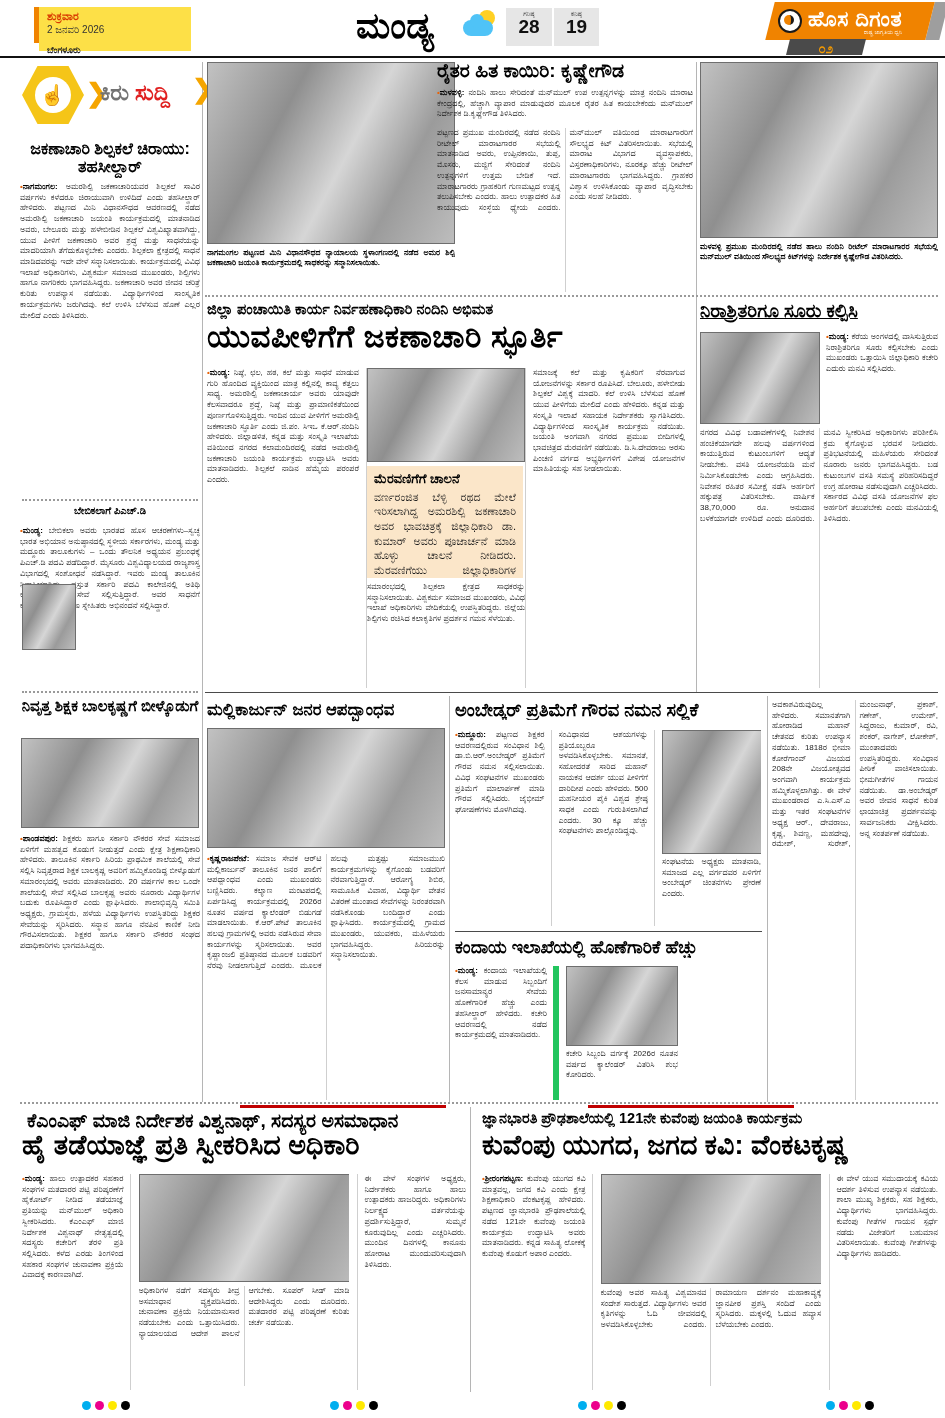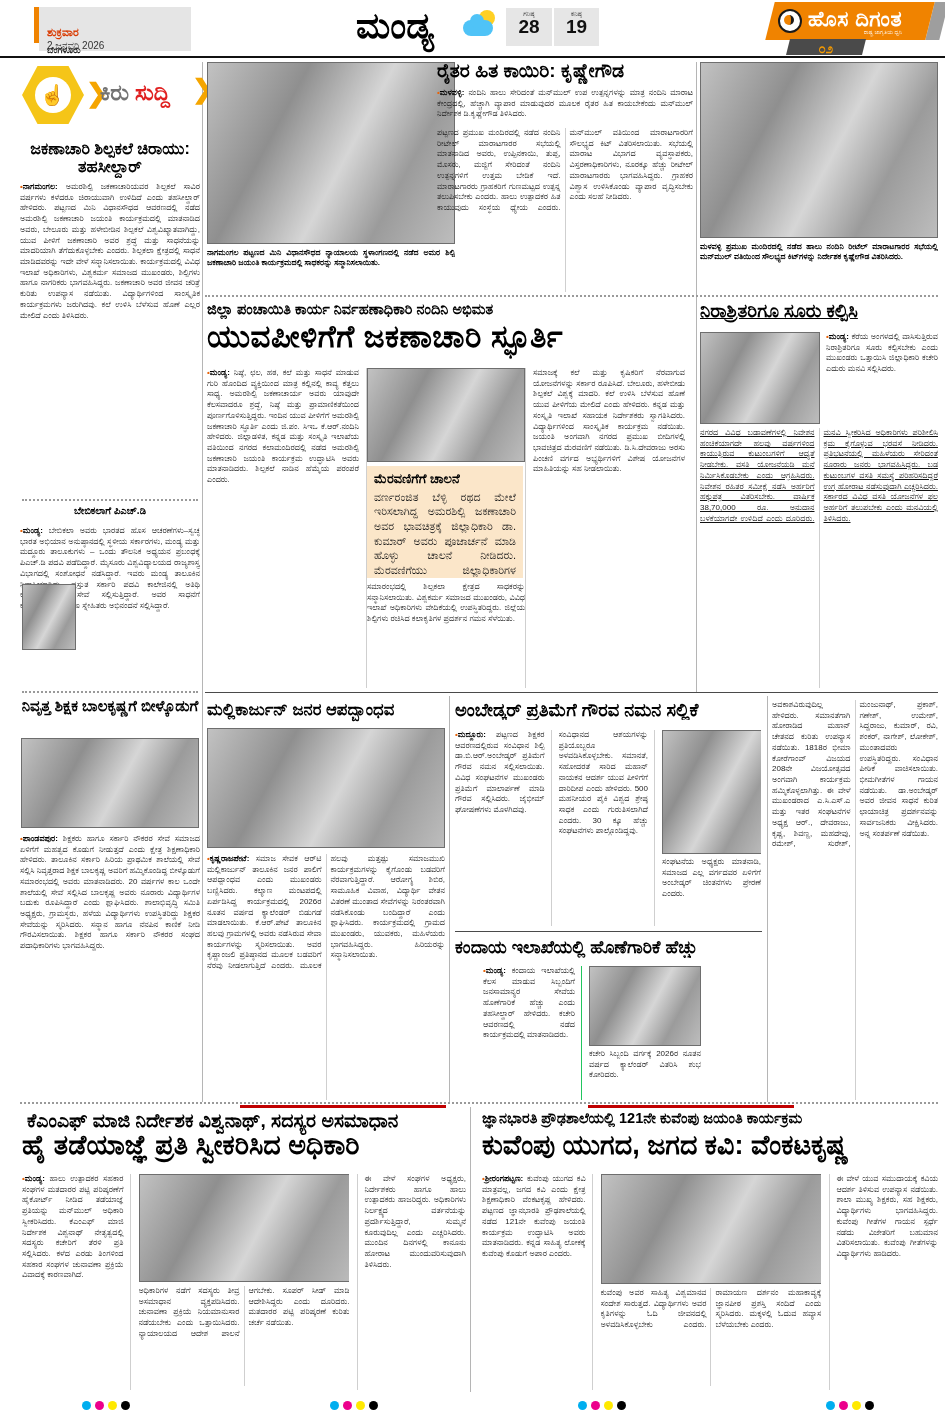--- a/index.html
+++ b/index.html
@@ -28,21 +28,21 @@
   .ctr{text-align:center;}
   .dotset{display:flex;gap:4px;}
   .cdot{width:9px;height:9px;border-radius:50%;}
 </style>
 </head>
 <body>
 
 <div id="page">
 
   <div class="abs" style="left:34px;top:7px;width:5px;height:36px;background:#f08300;"></div>
-  <div class="abs" style="left:39px;top:7px;width:152px;height:44px;background:#e5e5e5;padding:19px 8px;">
+  <div class="abs" style="left:39px;top:7px;width:152px;height:44px;background:#fde047;padding:3px 8px;">
     <div style="font-size:11px;font-weight:bold;color:#d93a00;">ಶುಕ್ರವಾರ</div>
     <div style="font-size:10px;color:#333;margin-top:1px;">2 ಜನವರಿ 2026</div>
   </div>
   <div class="abs" style="left:47px;top:45px;font-size:9px;font-weight:bold;color:#222;">ಬೆಂಗಳೂರು</div>
 
   <div class="abs hd" style="left:330px;top:6px;width:130px;font-size:36px;text-align:center;">ಮಂಡ್ಯ</div>
 
   <div class="abs" style="left:463px;top:10px;width:40px;height:34px;">
     <div class="abs" style="left:16px;top:0;width:16px;height:16px;border-radius:50%;background:#ffd023;"></div>
     <div class="abs" style="left:0;top:10px;width:30px;height:16px;border-radius:9px;background:#4fc3f7;"></div>
@@ -154,21 +154,21 @@
   </div>
 
   <div class="abs hd" style="left:700px;top:301px;width:238px;font-size:18.5px;text-decoration:underline;">ನಿರಾಶ್ರಿತರಿಗೂ ಸೂರು ಕಲ್ಪಿಸಿ</div>
   <div class="abs flexrow" style="left:700px;top:332px;width:238px;height:92px;gap:6px;">
     <div class="ph" style="width:118px;height:90px;flex:none;"></div>
     <div class="fcol bd">
       <span class="dl">ಮಂಡ್ಯ:</span>
       <span>ಕೆರೆಯ ಅಂಗಳದಲ್ಲಿ ವಾಸಿಸುತ್ತಿರುವ ನಿರಾಶ್ರಿತರಿಗೂ ಸೂರು ಕಲ್ಪಿಸಬೇಕು ಎಂದು ಮುಖಂಡರು ಒತ್ತಾಯಿಸಿ ಜಿಲ್ಲಾಧಿಕಾರಿ ಕಚೇರಿ ಎದುರು ಮನವಿ ಸಲ್ಲಿಸಿದರು.</span>
     </div>
   </div>
-  <div class="abs" style="left:700px;top:428px;width:238px;height:260px;text-decoration:underline;">
+  <div class="abs" style="left:700px;top:428px;width:238px;height:260px;">
     <div class="cols2 bd">ನಗರದ ವಿವಿಧ ಬಡಾವಣೆಗಳಲ್ಲಿ ನಿವೇಶನ ಹಂಚಿಕೆಯಾಗದೇ ಹಲವು ವರ್ಷಗಳಿಂದ ಕಾಯುತ್ತಿರುವ ಕುಟುಂಬಗಳಿಗೆ ಆದ್ಯತೆ ನೀಡಬೇಕು. ವಸತಿ ಯೋಜನೆಯಡಿ ಮನೆ ನಿರ್ಮಿಸಿಕೊಡಬೇಕು ಎಂದು ಆಗ್ರಹಿಸಿದರು. ನಿವೇಶನ ರಹಿತರ ಸಮೀಕ್ಷೆ ನಡೆಸಿ ಅರ್ಹರಿಗೆ ಹಕ್ಕುಪತ್ರ ವಿತರಿಸಬೇಕು. ವಾರ್ಷಿಕ 38,70,000 ರೂ. ಅನುದಾನ ಬಳಕೆಯಾಗದೇ ಉಳಿದಿದೆ ಎಂದು ದೂರಿದರು. ಮನವಿ ಸ್ವೀಕರಿಸಿದ ಅಧಿಕಾರಿಗಳು ಪರಿಶೀಲಿಸಿ ಕ್ರಮ ಕೈಗೊಳ್ಳುವ ಭರವಸೆ ನೀಡಿದರು. ಪ್ರತಿಭಟನೆಯಲ್ಲಿ ಮಹಿಳೆಯರು ಸೇರಿದಂತೆ ನೂರಾರು ಜನರು ಭಾಗವಹಿಸಿದ್ದರು. ಬಡ ಕುಟುಂಬಗಳ ವಸತಿ ಸಮಸ್ಯೆ ಪರಿಹರಿಸದಿದ್ದರೆ ಉಗ್ರ ಹೋರಾಟ ನಡೆಸುವುದಾಗಿ ಎಚ್ಚರಿಸಿದರು. ಸರ್ಕಾರದ ವಿವಿಧ ವಸತಿ ಯೋಜನೆಗಳ ಫಲ ಅರ್ಹರಿಗೆ ತಲುಪಬೇಕು ಎಂದು ಮನವಿಯಲ್ಲಿ ತಿಳಿಸಿದರು.</div>
   </div>
 
   <div class="abs hd" style="left:207px;top:700px;width:238px;font-size:16.5px;">ಮಲ್ಲಿಕಾರ್ಜುನ್ ಜನರ ಆಪದ್ಬಾಂಧವ</div>
   <div class="abs ph" style="left:207px;top:728px;width:238px;height:120px;"></div>
   <div class="abs" style="left:207px;top:854px;width:238px;height:246px;">
     <div class="cols2 bd">
       <span class="dl">ಕೃಷ್ಣರಾಜಪೇಟೆ:</span>
       <span>ಸಮಾಜ ಸೇವಕ ಆರ್‌ಟಿ ಮಲ್ಲಿಕಾರ್ಜುನ್ ತಾಲೂಕಿನ ಜನರ ಪಾಲಿಗೆ ಆಪದ್ಬಾಂಧವ ಎಂದು ಮುಖಂಡರು ಬಣ್ಣಿಸಿದರು. ಕಲ್ಯಾಣ ಮಂಟಪದಲ್ಲಿ ಏರ್ಪಡಿಸಿದ್ದ ಕಾರ್ಯಕ್ರಮದಲ್ಲಿ 2026ರ ನೂತನ ವರ್ಷದ ಕ್ಯಾಲೆಂಡರ್ ಬಿಡುಗಡೆ ಮಾಡಲಾಯಿತು. ಕೆ.ಆರ್.ಪೇಟೆ ತಾಲೂಕಿನ ಹಲವು ಗ್ರಾಮಗಳಲ್ಲಿ ಅವರು ನಡೆಸಿರುವ ಸೇವಾ ಕಾರ್ಯಗಳನ್ನು ಸ್ಮರಿಸಲಾಯಿತು. ಅವರ ಕೃಷ್ಣಾಂಜಲಿ ಪ್ರತಿಷ್ಠಾನದ ಮೂಲಕ ಬಡವರಿಗೆ ನೆರವು ನೀಡಲಾಗುತ್ತಿದೆ ಎಂದರು.</span>
       <span>ಮೂಲಕ ಹಲವು ಮತ್ತಷ್ಟು ಸಮಾಜಮುಖಿ ಕಾರ್ಯಕ್ರಮಗಳನ್ನು ಕೈಗೊಂಡು ಬಡವರಿಗೆ ನೆರವಾಗುತ್ತಿದ್ದಾರೆ. ಆರೋಗ್ಯ ಶಿಬಿರ, ಸಾಮೂಹಿಕ ವಿವಾಹ, ವಿದ್ಯಾರ್ಥಿ ವೇತನ ವಿತರಣೆ ಮುಂತಾದ ಸೇವೆಗಳನ್ನು ನಿರಂತರವಾಗಿ ನಡೆಸಿಕೊಂಡು ಬಂದಿದ್ದಾರೆ ಎಂದು ಶ್ಲಾಘಿಸಿದರು. ಕಾರ್ಯಕ್ರಮದಲ್ಲಿ ಗ್ರಾಮದ ಮುಖಂಡರು, ಯುವಕರು, ಮಹಿಳೆಯರು ಭಾಗವಹಿಸಿದ್ದರು. ಹಿರಿಯರನ್ನು ಸನ್ಮಾನಿಸಲಾಯಿತು.</span>
@@ -186,21 +186,21 @@
       <div class="ph" style="width:102px;height:122px;"></div>
       <div class="bd" style="margin-top:3px;height:66px;">ಸಂಘಟನೆಯ ಅಧ್ಯಕ್ಷರು ಮಾತನಾಡಿ, ಸಮಾಜದ ಎಲ್ಲ ವರ್ಗದವರ ಏಳಿಗೆಗೆ ಅಂಬೇಡ್ಕರ್ ಚಿಂತನೆಗಳು ಪ್ರೇರಣೆ ಎಂದರು.</div>
     </div>
   </div>
   <div class="abs" style="left:772px;top:700px;width:166px;height:400px;">
     <div class="cols2 bd">ಅವಕಾಶವಿರುವುದಿಲ್ಲ ಹೇಳಿದರು. ಸಮಾನತೆಗಾಗಿ ಹೋರಾಡಿದ ಮಹಾನ್ ಚೇತನದ ಕುರಿತು ಉಪನ್ಯಾಸ ನಡೆಯಿತು. 1818ರ ಭೀಮಾ ಕೋರೆಗಾಂವ್ ವಿಜಯದ 208ನೇ ವಿಜಯೋತ್ಸವದ ಅಂಗವಾಗಿ ಕಾರ್ಯಕ್ರಮ ಹಮ್ಮಿಕೊಳ್ಳಲಾಗಿತ್ತು. ಈ ವೇಳೆ ಮುಖಂಡರಾದ ಎ.ಸಿ.ಎಸ್.ಎ ಮತ್ತು ಇತರ ಸಂಘಟನೆಗಳ ಅಧ್ಯಕ್ಷ ಆರ್., ದೇವರಾಜು, ಕೃಷ್ಣ, ಶಿವಣ್ಣ, ಮಹದೇವು, ರಮೇಶ್, ಸುರೇಶ್, ಮಂಜುನಾಥ್, ಪ್ರಕಾಶ್, ಗಣೇಶ್, ಉಮೇಶ್, ಸಿದ್ದರಾಜು, ಕುಮಾರ್, ರವಿ, ಶಂಕರ್, ನಾಗೇಶ್, ಲೋಕೇಶ್, ಮುಂತಾದವರು ಉಪಸ್ಥಿತರಿದ್ದರು. ಸಂವಿಧಾನ ಪೀಠಿಕೆ ವಾಚಿಸಲಾಯಿತು. ಭೀಮಗೀತೆಗಳ ಗಾಯನ ನಡೆಯಿತು. ಡಾ.ಅಂಬೇಡ್ಕರ್ ಅವರ ಜೀವನ ಸಾಧನೆ ಕುರಿತ ಛಾಯಾಚಿತ್ರ ಪ್ರದರ್ಶನವನ್ನು ಸಾರ್ವಜನಿಕರು ವೀಕ್ಷಿಸಿದರು. ಅನ್ನ ಸಂತರ್ಪಣೆ ನಡೆಯಿತು.</div>
   </div>
 
   <div class="abs hd" style="left:455px;top:938px;width:306px;font-size:17.5px;white-space:nowrap;overflow:hidden;">ಕಂದಾಯ ಇಲಾಖೆಯಲ್ಲಿ ಹೊಣೆಗಾರಿಕೆ ಹೆಚ್ಚು</div>
   <div class="abs flexrow" style="left:455px;top:966px;width:306px;height:134px;gap:7px;">
-    <div class="fcol bd" style="width:92px;border-right:1px solid #22c55e;padding-right:6px;margin-left:28px;">
+    <div class="fcol bd" style="width:92px;border-right:6px solid #22c55e;padding-right:6px;">
       <span class="dl">ಮಂಡ್ಯ:</span>
       <span>ಕಂದಾಯ ಇಲಾಖೆಯಲ್ಲಿ ಕೆಲಸ ಮಾಡುವ ಸಿಬ್ಬಂದಿಗೆ ಜನಸಾಮಾನ್ಯರ ಸೇವೆಯ ಹೊಣೆಗಾರಿಕೆ ಹೆಚ್ಚು ಎಂದು ತಹಸೀಲ್ದಾರ್ ಹೇಳಿದರು. ಕಚೇರಿ ಆವರಣದಲ್ಲಿ ನಡೆದ ಕಾರ್ಯಕ್ರಮದಲ್ಲಿ ಮಾತನಾಡಿದರು.</span>
     </div>
     <div class="fcol" style="width:112px;">
       <div class="ph" style="width:110px;height:78px;"></div>
       <div class="bd" style="margin-top:3px;height:50px;">ಕಚೇರಿ ಸಿಬ್ಬಂದಿ ವರ್ಗಕ್ಕೆ 2026ರ ನೂತನ ವರ್ಷದ ಕ್ಯಾಲೆಂಡರ್ ವಿತರಿಸಿ ಶುಭ ಕೋರಿದರು.</div>
     </div>
   </div>
 
   <div class="abs redbar" style="left:240px;top:1105px;width:206px;"></div>

